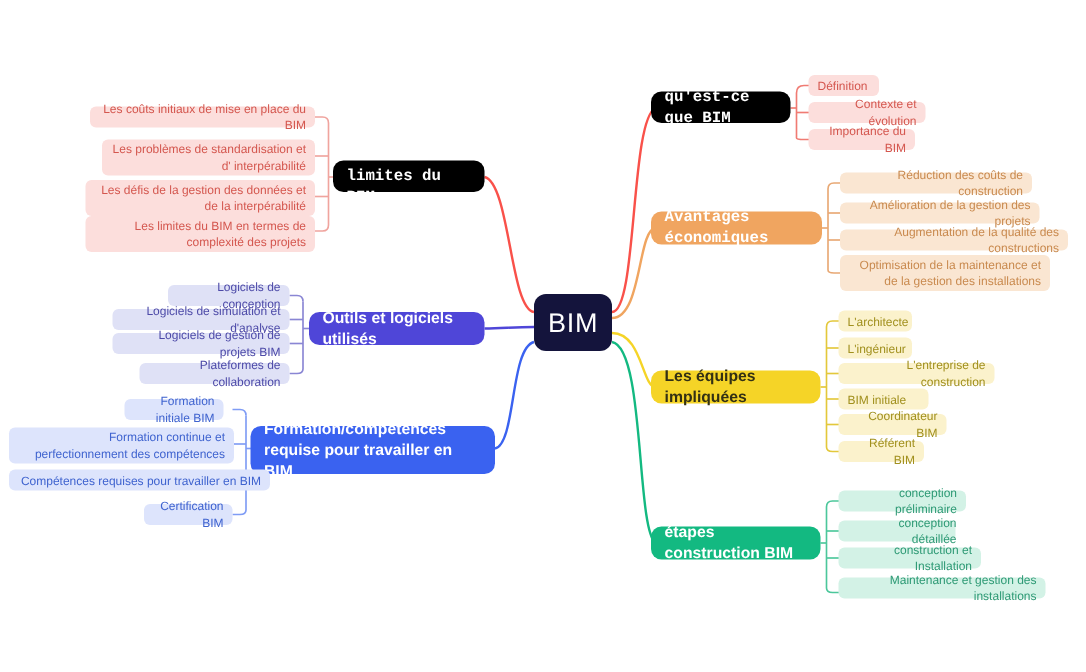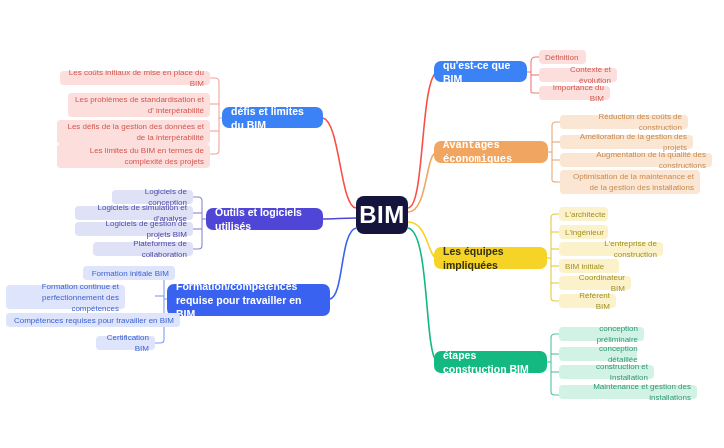--- a/index.html
+++ b/index.html
@@ -32,22 +32,22 @@
     box-sizing: border-box;
     border-radius: 6px;
     display: flex;
     align-items: center;
     white-space: pre-line;
   }
   
   .root {
     background: #14143c;
     color: #ffffff;
-    font-size: 24px;
-    font-weight: bold;
+    font-size: 18px;
+    font-weight: normal;
     letter-spacing: 0.5px;
     justify-content: center;
     border-radius: 8px;
     padding: 0 14px;
   }
   
   .branch {
     font-size: 10.5px;
     font-weight: bold;
     border-radius: 7px;
@@ -59,21 +59,21 @@
   .leaf {
     font-size: 8px;
     border-radius: 4px;
     padding: 3px 6px;
     line-height: 11px;
   }
   .leaf.right-side { justify-content: flex-start; text-align: right; }
   .leaf.left-side { justify-content: flex-end; text-align: right; }
 
   
-  .c-red     { background: #3b82f6; color: #ffffff; }
+  .c-red     { background: #000000; color: #ffffff; font-family: Liberation Mono, monospace; }
   .l-red     { background: #fcdedc; color: #d4574f; }
   .c-orange  { background: #f0a560; color: #ffffff; font-family: Liberation Mono, monospace; }
   .l-orange  { background: #fae6d2; color: #c98a4f; }
   .c-yellow  { background: #f5d427; color: #333014; }
   .l-yellow  { background: #fbf2cc; color: #a1901e; }
   .c-green   { background: #13b981; color: #ffffff; }
   .l-green   { background: #d3f2e6; color: #2e9a75; }
   .c-purple  { background: #4f46d8; color: #ffffff; }
   .l-purple  { background: #dfe1f6; color: #4d4aa8; }
   .c-blue    { background: #3a62f0; color: #ffffff; }
@@ -179,18 +179,18 @@
   <div class="node leaf l-red left-side" style="left:57px; top:120px; width:153px; height:24px;">Les défis de la gestion des données et de la interpérabilité</div>
   <div class="node leaf l-red left-side" style="left:57px; top:144px; width:153px; height:24px;">Les limites du BIM en termes de complexité des projets</div>
 
   <div class="node branch c-purple align-left" style="left:206px; top:208px; width:117px; height:22px;">Outils et logiciels utilisés</div>
   <div class="node leaf l-purple left-side" style="left:112px; top:190px; width:81px; height:14px;">Logiciels de conception</div>
   <div class="node leaf l-purple left-side" style="left:75px; top:206px; width:118px; height:14px;">Logiciels de simulation et d'analyse</div>
   <div class="node leaf l-purple left-side" style="left:75px; top:222px; width:118px; height:14px;">Logiciels de gestion de projets BIM</div>
   <div class="node leaf l-purple left-side" style="left:93px; top:242px; width:100px; height:14px;">Plateformes de collaboration</div>
 
   <div class="node branch c-blue align-left" style="left:167px; top:284px; width:163px; height:32px;">Formation/compétences requise pour travailler en BIM</div>
-  <div class="node leaf l-blue left-side" style="left:83px; top:266px; width:92px; height:14px;">Formation initiale BIM</div>
-  <div class="node leaf l-blue left-side" style="left:6px; top:285px; width:119px; height:24px;">Formation continue et perfectionnement des compétences</div>
+  <div class="node leaf l-blue left-side" style="left:83px; top:266px; width:66px; height:14px;">Formation initiale BIM</div>
+  <div class="node leaf l-blue left-side" style="left:6px; top:285px; width:150px; height:24px;">Formation continue et perfectionnement des compétences</div>
   <div class="node leaf l-blue left-side" style="left:6px; top:313px; width:174px; height:14px;">Compétences requises pour travailler en BIM</div>
   <div class="node leaf l-blue left-side" style="left:96px; top:336px; width:59px; height:14px;">Certification BIM</div>
 
 </div>
 
 </body></html>

